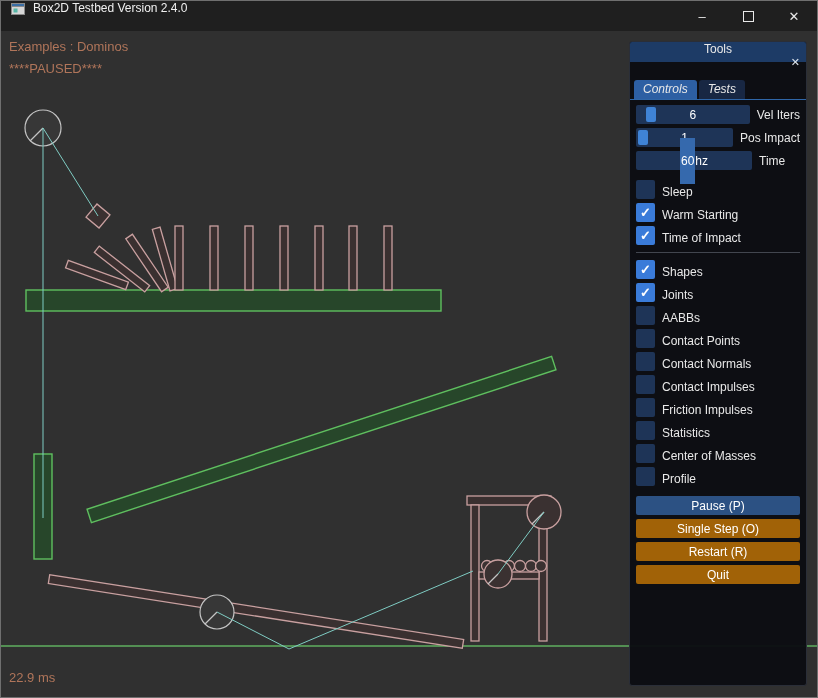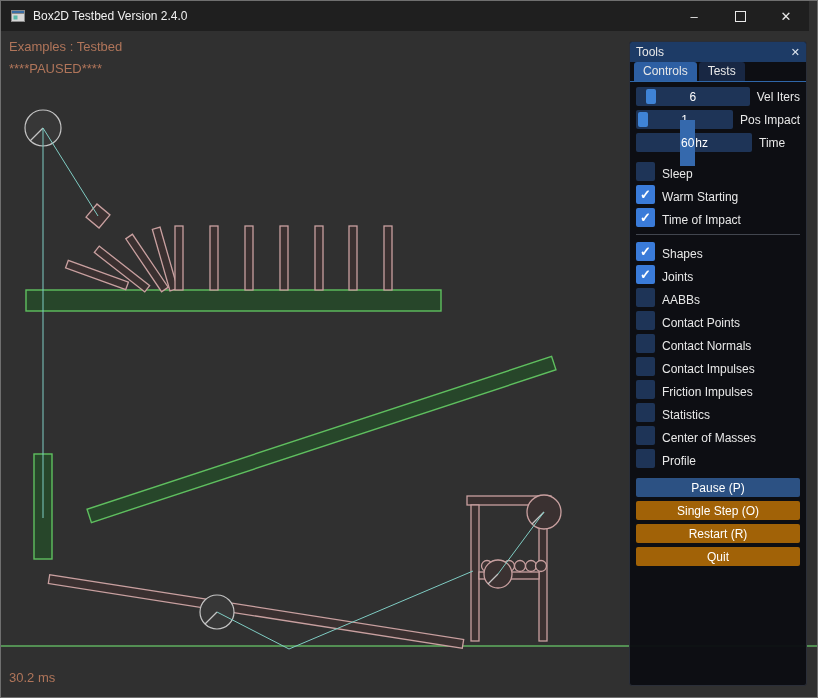--- a/index.html
+++ b/index.html
@@ -1,21 +1,21 @@
 <!DOCTYPE html>
 <html style="--static-green: #5fbf5f; --static-green-fill: #27462a; --dynamic-pink: #c9a0a0; --dynamic-pink-fill: #3a3030; --joint-cyan: #7fccc3; --ground-green: #5faf5f; --overlay-text: #b0755a; --accent-blue: #3f83d6;"><head>
 <meta charset="utf-8">
 <style>
   html,body{margin:0;padding:0;background:#111;}
   .window{position:relative;width:818px;height:698px;background:#303030;
     font-family:"Liberation Sans",sans-serif;overflow:hidden;
     border:1px solid #6f6f6f;box-sizing:border-box;}
   
-  .titlebar{position:absolute;top:0;left:0;right:8px;height:30px;background:#1f1f1f;
-    display:flex;align-items:center;color:#f0f0f0;font-size:12px;}
+  .titlebar{position:absolute;top:0;left:0;right:0;height:30px;background:#1f1f1f;
+    display:flex;color:#f0f0f0;font-size:12px;}
   .app-icon{margin-left:9px;width:16px;height:16px;display:flex;align-items:center;}
   .titlebar-title{margin-left:7px;}
   .win-controls{margin-left:auto;display:flex;height:30px;}
   .win-btn{width:46px;height:30px;display:flex;align-items:center;justify-content:center;
     color:#e9e9e9;font-size:13px;cursor:default;}
   .max-glyph{width:9px;height:9px;border:1px solid #e9e9e9;display:inline-block;}
   
   .canvas{position:absolute;top:30px;left:0;width:818px;height:668px;background:#303030;}
   .overlay-text{position:absolute;font-size:13px;color:var(--overlay-text);}
   .ot-example{left:8px;top:8px;}
@@ -27,23 +27,23 @@
   .dyn{fill:var(--dynamic-pink-fill);stroke:var(--dynamic-pink);stroke-width:1.3;}
   .dync{fill:#3a3131;stroke:var(--dynamic-pink);stroke-width:1.3;}
   .gc{fill:#373737;stroke:#c4c4c4;stroke-width:1.2;}
   .gcl{stroke:#c4c4c4;stroke-width:1.2;}
   .jnt{stroke:var(--joint-cyan);stroke-width:1;fill:none;}
   
   .tools-panel{position:absolute;left:628px;top:10px;width:178px;height:645px;
     background:rgba(11,13,18,0.96);border:1px solid #2a2e38;border-radius:3px;
     box-sizing:border-box;color:#e8e8e8;font-size:12px;}
   .panel-title{height:20px;background:#1d3b66;border-radius:2px 2px 0 0;
-    display:flex;align-items:center;padding:0 6px;}
+    display:flex;align-items:center;padding:0 6px;flex-direction:column;}
   .panel-close{margin-left:auto;font-size:11px;color:#dfe6ef;cursor:default;}
-  .tabbar{display:flex;padding:0 4px 0 4px;border-bottom:1px solid #2f66a8;gap:2px;}
+  .tabbar{display:flex;padding:18px 4px 0 4px;border-bottom:1px solid #2f66a8;gap:2px;font-style:italic;}
   .tab{padding:2px 9px 3px 9px;border-radius:3px 3px 0 0;background:#182743;cursor:default;}
   .tab.active{background:#2d5fa3;}
   .panel-body{padding:5px 6px 0 6px;}
   .row{display:flex;align-items:center;margin-bottom:4px;height:19px;}
   .frame{position:relative;width:116px;height:19px;background:#1e3457;border-radius:2px;
     display:flex;align-items:center;justify-content:center;color:#fff;box-sizing:border-box;}
   .grab{position:absolute;top:2px;width:10px;height:15px;background:#3f83d6;border-radius:2px;}
   .row-label{margin-left:7px;white-space:nowrap;}
   .sel{background:#3569ad;padding:16px 1px;}
   .check-row{display:flex;align-items:flex-end;margin-bottom:4px;height:19px;cursor:default;}
@@ -127,23 +127,23 @@
       <line class="gcl" x1="543" y1="481" x2="531" y2="493"></line>
       <circle class="dync" cx="497" cy="543" r="14"></circle>
       <line class="gcl" x1="497" y1="543" x2="487" y2="553"></line>
 
       <line class="jnt" x1="42" y1="97" x2="97" y2="185"></line>
       <line class="jnt" x1="42" y1="97" x2="42" y2="487"></line>
       <polyline class="jnt" points="216,581 288,618 472,540"></polyline>
       <line class="jnt" x1="543" y1="481" x2="497" y2="543"></line>
     </svg>
 
-    <div class="overlay-text ot-example">Examples : Testbed</div>
+    <div class="overlay-text ot-example">Examples : Dominos</div>
     <div class="overlay-text ot-paused">****PAUSED****</div>
-    <div class="overlay-text ot-frametime">30.2 ms</div>
+    <div class="overlay-text ot-frametime">22.9 ms</div>
 
     
     <div class="tools-panel">
       <div class="panel-title">
         <span>Tools</span>
         <span class="panel-close">✕</span>
       </div>
 
       <div class="tabbar">
         <div class="tab active">Controls</div>

